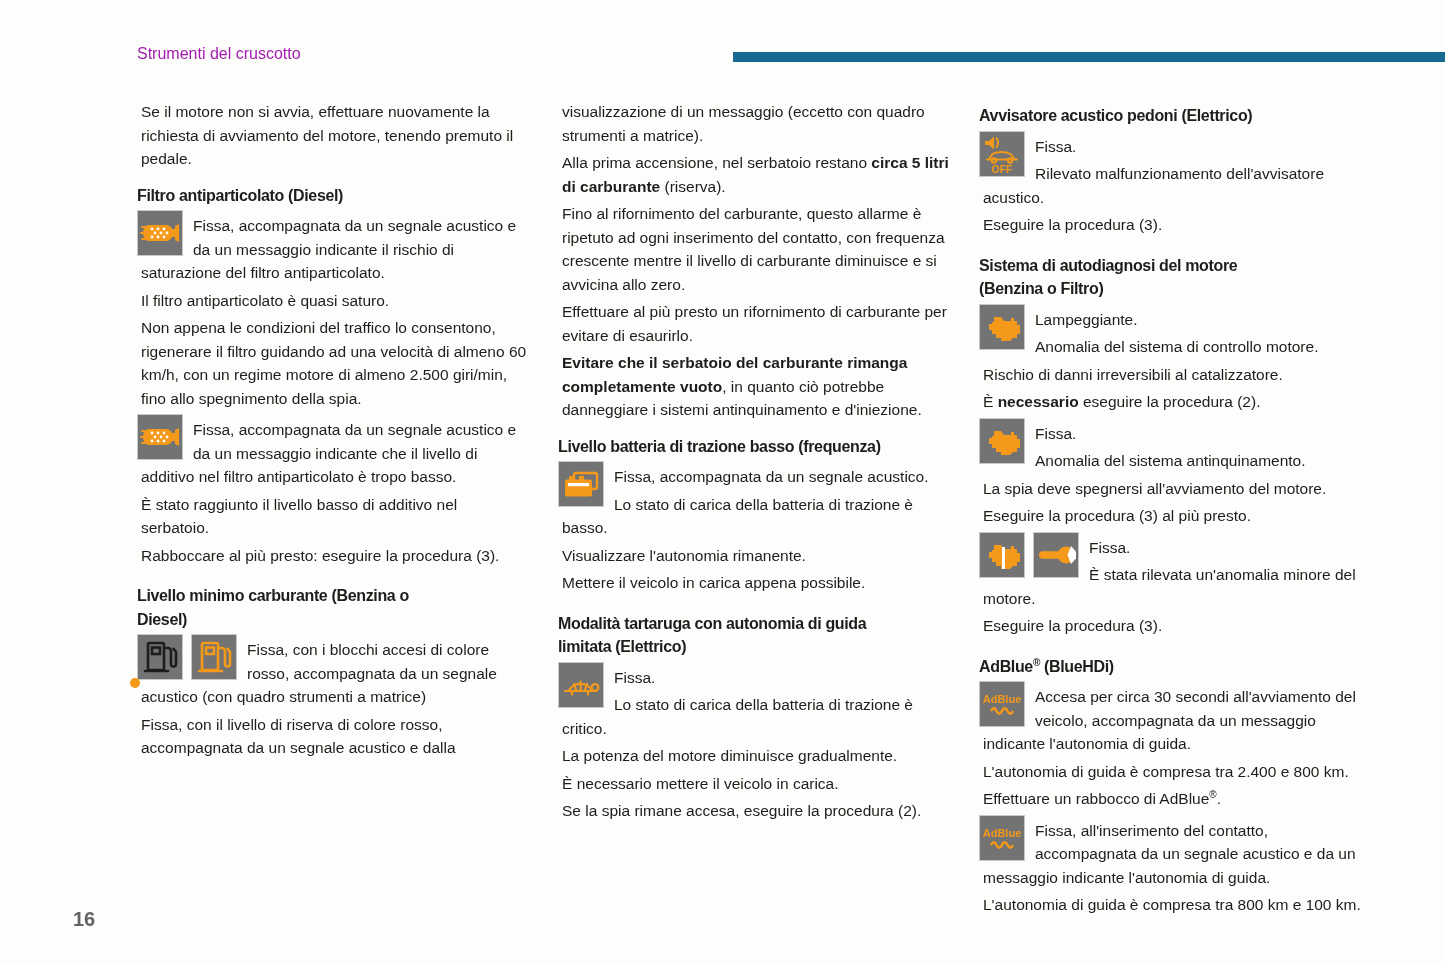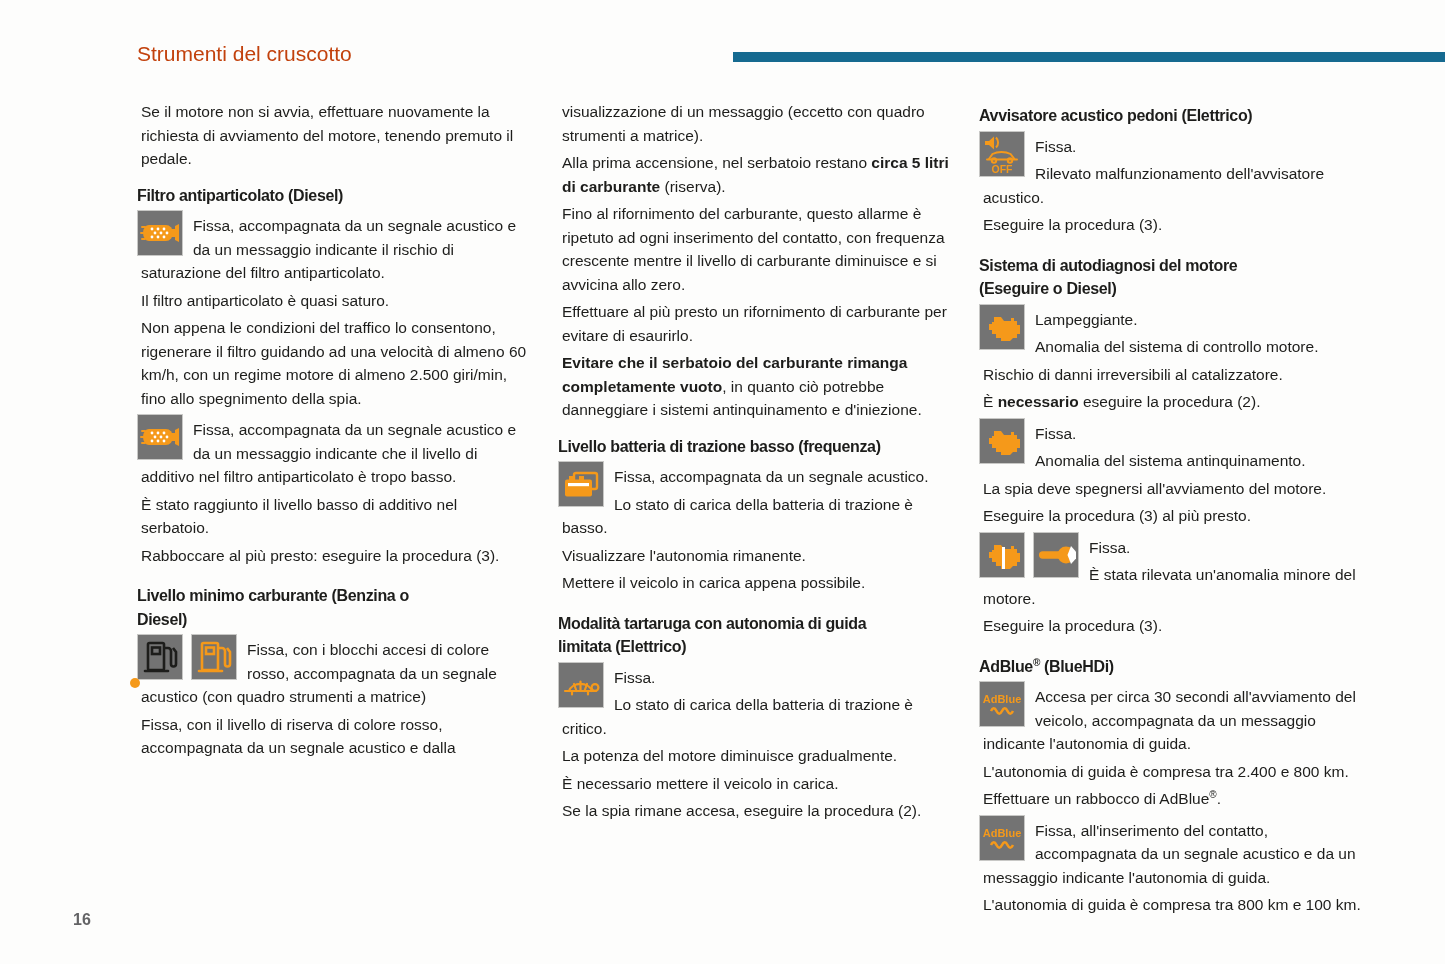--- a/index.html
+++ b/index.html
@@ -5,21 +5,21 @@
   html,body{margin:0;padding:0;}
   body{
     width:1445px;height:964px;position:relative;
     background:#fdfdfc;color:#1d1d1b;
     font-family:"Liberation Sans", sans-serif;
     font-size:15.5px;line-height:23.5px;
     overflow:hidden;
   }
   .header-title{
     position:absolute;left:137px;top:44px;
-    font-size:21px;color:#c2410c;line-height:20px;
+    font-size:16px;color:#a21caf;line-height:20px;
   }
   .header-bar{
     position:absolute;left:733px;right:0;top:52px;height:10px;
     background:#166a90;
   }
   .columns{
     position:absolute;left:137px;top:96px;
     display:flex;gap:25px;
   }
   .col{width:396px;}
@@ -37,21 +37,21 @@
   }
   .icon-box + .icon-box{margin-left:-2px;}
   .icon-box svg{display:block;}
   .orange-dot{
     position:absolute;left:-8px;bottom:-9px;width:10px;height:10px;
     border-radius:50%;background:#f5991a;
   }
   sup{font-size:10px;line-height:0;vertical-align:super;}
   .pagenum{
     position:absolute;left:73px;top:908px;
-    font-size:16px;font-weight:700;color:#636365;
+    font-size:20px;font-weight:700;color:#636365;
   }
   b{font-weight:700;}
 </style>
 </head>
 <body>
 
 <div class="header-title">Strumenti del cruscotto</div>
 <div class="header-bar"></div>
 
 <div class="columns">
@@ -208,21 +208,21 @@
             <circle cx="28" cy="26.5" r="2.2"></circle>
           </g>
           <text x="20" y="39" text-anchor="middle" font-size="10.5" font-weight="bold" fill="#f5991a">OFF</text>
         </svg>
       </span>
       <p>Fissa.</p>
       <p>Rilevato malfunzionamento dell'avvisatore acustico.</p>
       <p>Eseguire la procedura (3).</p>
     </div>
 
-    <h3><span>Sistema di autodiagnosi del motore</span><br><span>(Eseguire o Diesel)</span></h3>
+    <h3><span>Sistema di autodiagnosi del motore</span><br><span>(Benzina o Filtro)</span></h3>
 
     <div class="block">
       <span class="icon-box">
         <svg viewBox="0 0 40 40" width="40" height="40" aria-hidden="true">
           <path fill="#f5991a" d="M12 10 h7 l3 4 h7 v-3 h3 v3 h3 v4 h3 v9 h-3 v4 h-4 l-3 3 h-9 v-3 h-5 v-4 h-4 v-4 h-3 v-6 h3 v-2 h2 z"></path>
         </svg>
       </span>
       <p>Lampeggiante.</p>
       <p>Anomalia del sistema di controllo motore.</p>
       <p>Rischio di danni irreversibili al catalizzatore.</p>

